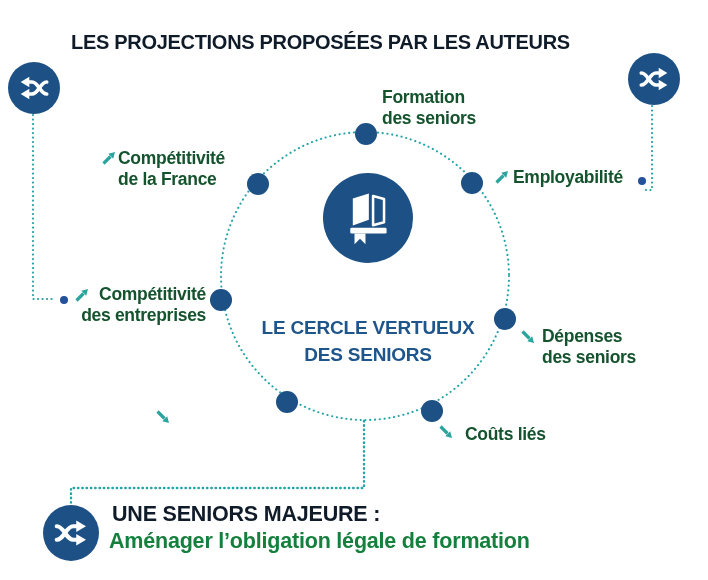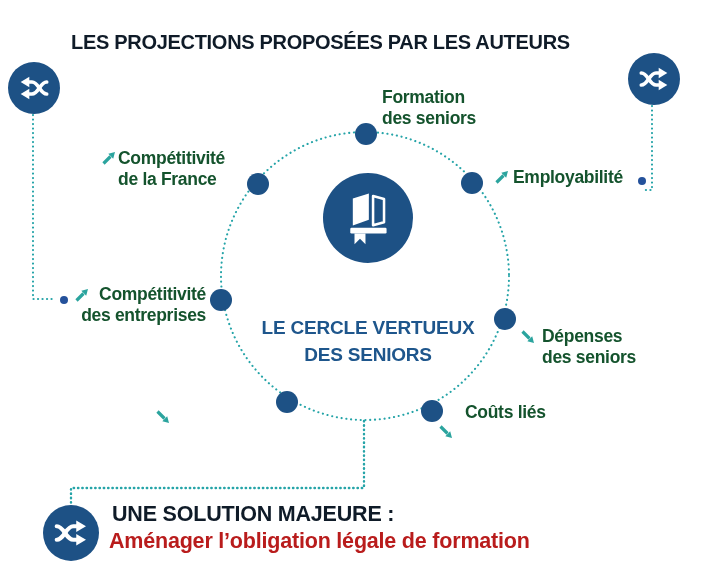--- a/index.html
+++ b/index.html
@@ -39,21 +39,21 @@
   .mirror{transform:scaleX(-1);}
   
   .label{
     font-size:17.5px;line-height:21px;font-weight:700;color:#14532d;
     letter-spacing:-0.3px;z-index:2;white-space:nowrap;
   }
   .trend{width:16px;height:16px;z-index:2;}
   .trend.down{transform:scaleY(-1);}
   
   .solution-1{left:112px;top:502px;font-size:21.5px;font-weight:700;color:#0f1b28;letter-spacing:-0.2px;z-index:2;}
-  .solution-2{left:109px;top:529px;font-size:21.5px;font-weight:700;color:#b91c1c;letter-spacing:-0.2px;z-index:2;}
+  .solution-2{left:109px;top:529px;font-size:21.5px;font-weight:700;color:#15803d;letter-spacing:-0.2px;z-index:2;}
 </style>
 </head>
 <body>
 
 <div id="stage">
 
   <svg id="wires" width="708" height="580" viewBox="0 0 708 580">
     <circle cx="365" cy="276" r="144" fill="none" stroke="#25a4a8" stroke-width="2.1" stroke-dasharray="0.1 4.7" stroke-linecap="round"></circle>
     <polyline points="33,115 33,299 56,299" fill="none" stroke="#25a4a8" stroke-width="2.2" stroke-dasharray="0.1 4.4" stroke-linecap="round"></polyline>
     <polyline points="652,106 652,190 645,190" fill="none" stroke="#25a4a8" stroke-width="2.2" stroke-dasharray="0.1 4.4" stroke-linecap="round"></polyline>
@@ -148,20 +148,20 @@
     <div>Employabilité</div>
   </div>
   <div class="abs label" style="left:68px;top:284px;width:138px;text-align:right;">
     <div>Compétitivité</div>
     <div>des entreprises</div>
   </div>
   <div class="abs label" style="left:542px;top:326px;">
     <div>Dépenses</div>
     <div>des seniors</div>
   </div>
-  <div class="abs label" style="left:465px;top:402px;">
+  <div class="abs label" style="left:465px;top:424px;">
     <div>Coûts liés</div>
   </div>
 
-  <div class="abs solution-1">UNE SOLUTION MAJEURE :</div>
+  <div class="abs solution-1">UNE SENIORS MAJEURE :</div>
   <div class="abs solution-2">Aménager l’obligation légale de formation</div>
 
 </div>
 
 </body></html>

